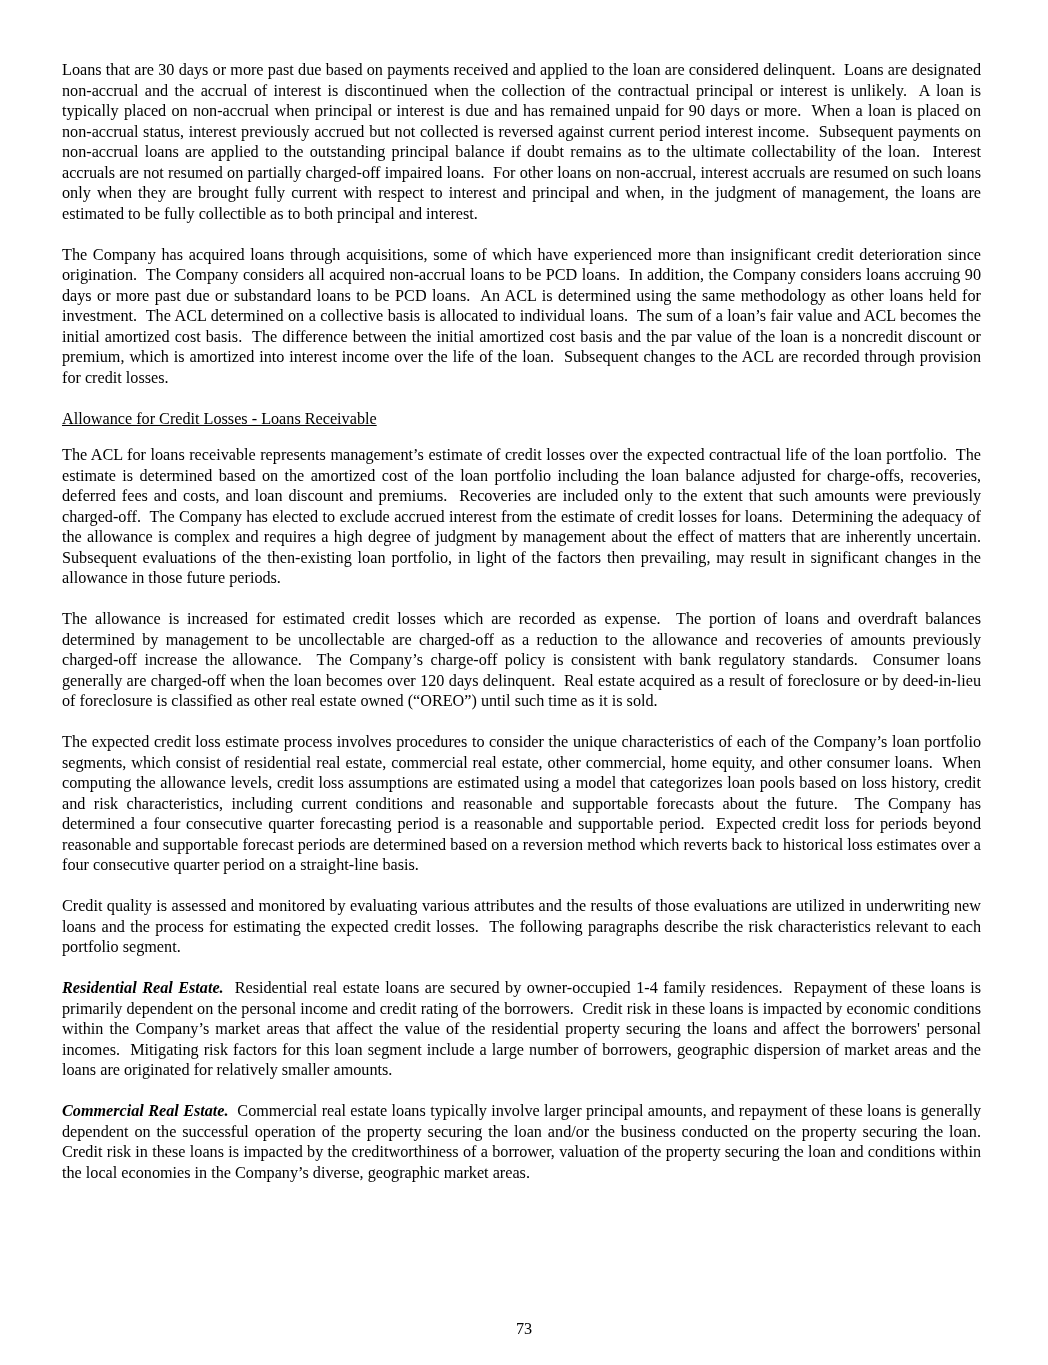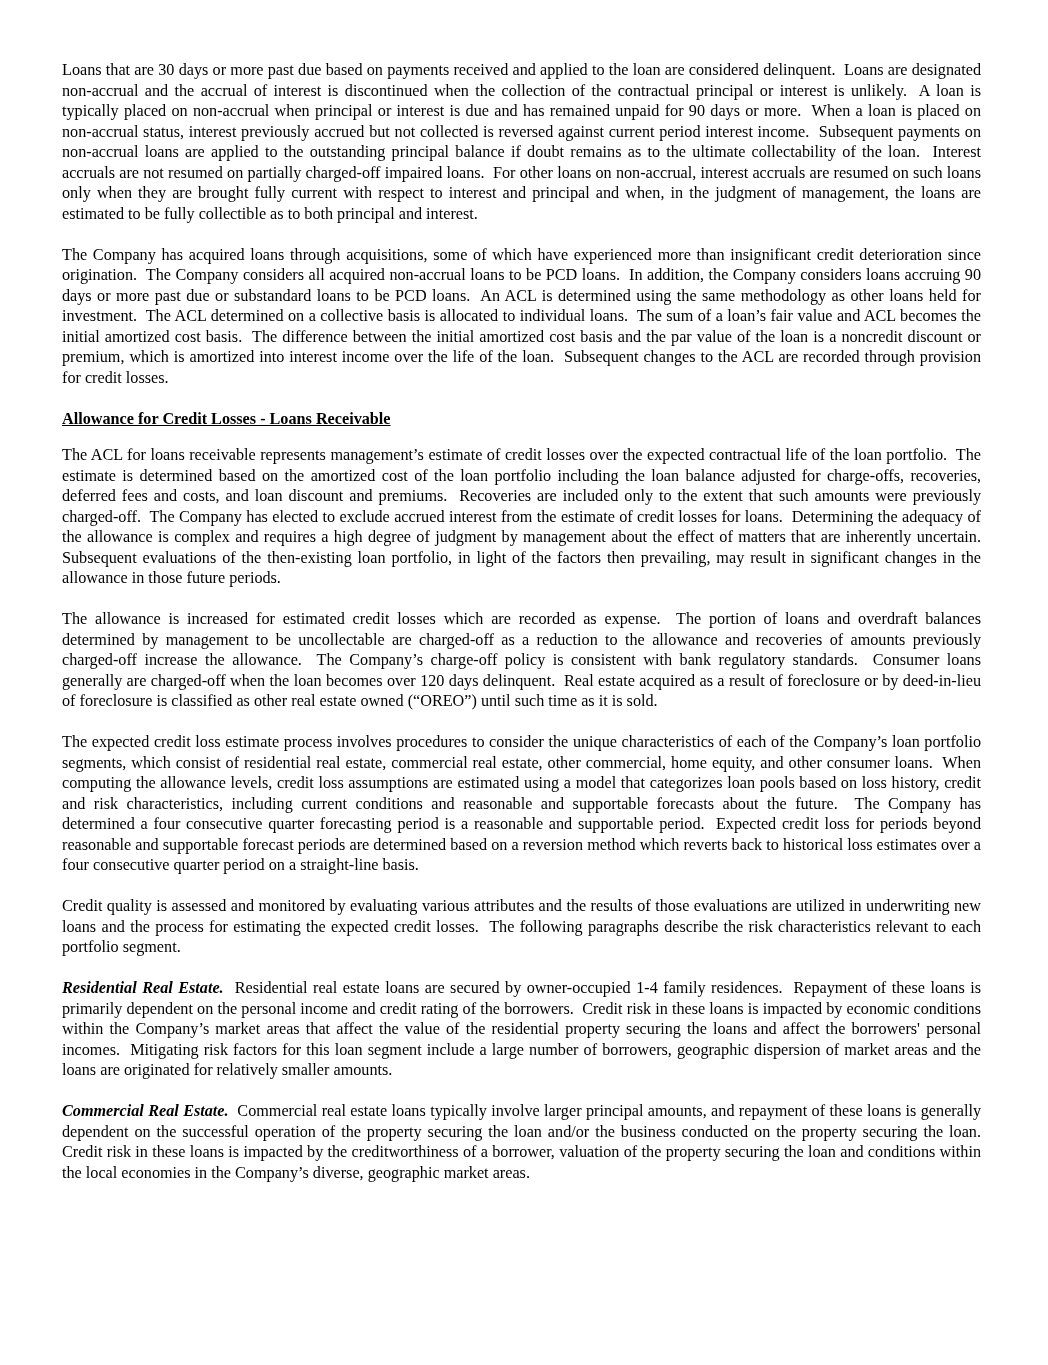--- a/index.html
+++ b/index.html
@@ -21,21 +21,21 @@
     overflow: hidden;
   }
   .para {
     margin: 0 0 20.5px 0;
     text-align: justify;
     white-space: pre-wrap;
   }
   .section-heading {
     margin: 0;
     font-size: 16.2px;
-    font-weight: bold;
+    font-weight: normal;
     line-height: 20.5px;
     text-decoration: underline;
     text-align: left;
   }
   .after-heading {
     margin-top: 16px;
   }
   .lead {
     font-style: italic;
     font-weight: bold;
@@ -66,14 +66,15 @@
   <p class="para">The allowance is increased for estimated credit losses which are recorded as expense.  The portion of loans and overdraft balances determined by management to be uncollectable are charged-off as a reduction to the allowance and recoveries of amounts previously charged-off increase the allowance.  The Company’s charge-off policy is consistent with bank regulatory standards.  Consumer loans generally are charged-off when the loan becomes over 120 days delinquent.  Real estate acquired as a result of foreclosure or by deed-in-lieu of foreclosure is classified as other real estate owned (“OREO”) until such time as it is sold.</p>
 
   <p class="para">The expected credit loss estimate process involves procedures to consider the unique characteristics of each of the Company’s loan portfolio segments, which consist of residential real estate, commercial real estate, other commercial, home equity, and other consumer loans.  When computing the allowance levels, credit loss assumptions are estimated using a model that categorizes loan pools based on loss history, credit and risk characteristics, including current conditions and reasonable and supportable forecasts about the future.  The Company has determined a four consecutive quarter forecasting period is a reasonable and supportable period.  Expected credit loss for periods beyond reasonable and supportable forecast periods are determined based on a reversion method which reverts back to historical loss estimates over a four consecutive quarter period on a straight-line basis.</p>
 
   <p class="para">Credit quality is assessed and monitored by evaluating various attributes and the results of those evaluations are utilized in underwriting new loans and the process for estimating the expected credit losses.  The following paragraphs describe the risk characteristics relevant to each portfolio segment.</p>
 
   <p class="para"><span class="lead">Residential Real Estate.</span><span>  Residential real estate loans are secured by owner-occupied 1-4 family residences.  Repayment of these loans is primarily dependent on the personal income and credit rating of the borrowers.  Credit risk in these loans is impacted by economic conditions within the Company’s market areas that affect the value of the residential property securing the loans and affect the borrowers' personal incomes.  Mitigating risk factors for this loan segment include a large number of borrowers, geographic dispersion of market areas and the loans are originated for relatively smaller amounts.</span></p>
 
   <p class="para"><span class="lead">Commercial Real Estate.</span><span>  Commercial real estate loans typically involve larger principal amounts, and repayment of these loans is generally dependent on the successful operation of the property securing the loan and/or the business conducted on the property securing the loan.  Credit risk in these loans is impacted by the creditworthiness of a borrower, valuation of the property securing the loan and conditions within the local economies in the Company’s diverse, geographic market areas.</span></p>
 
+  <div class="page-number">73</div>
 
 </div>
 
 </body></html>

